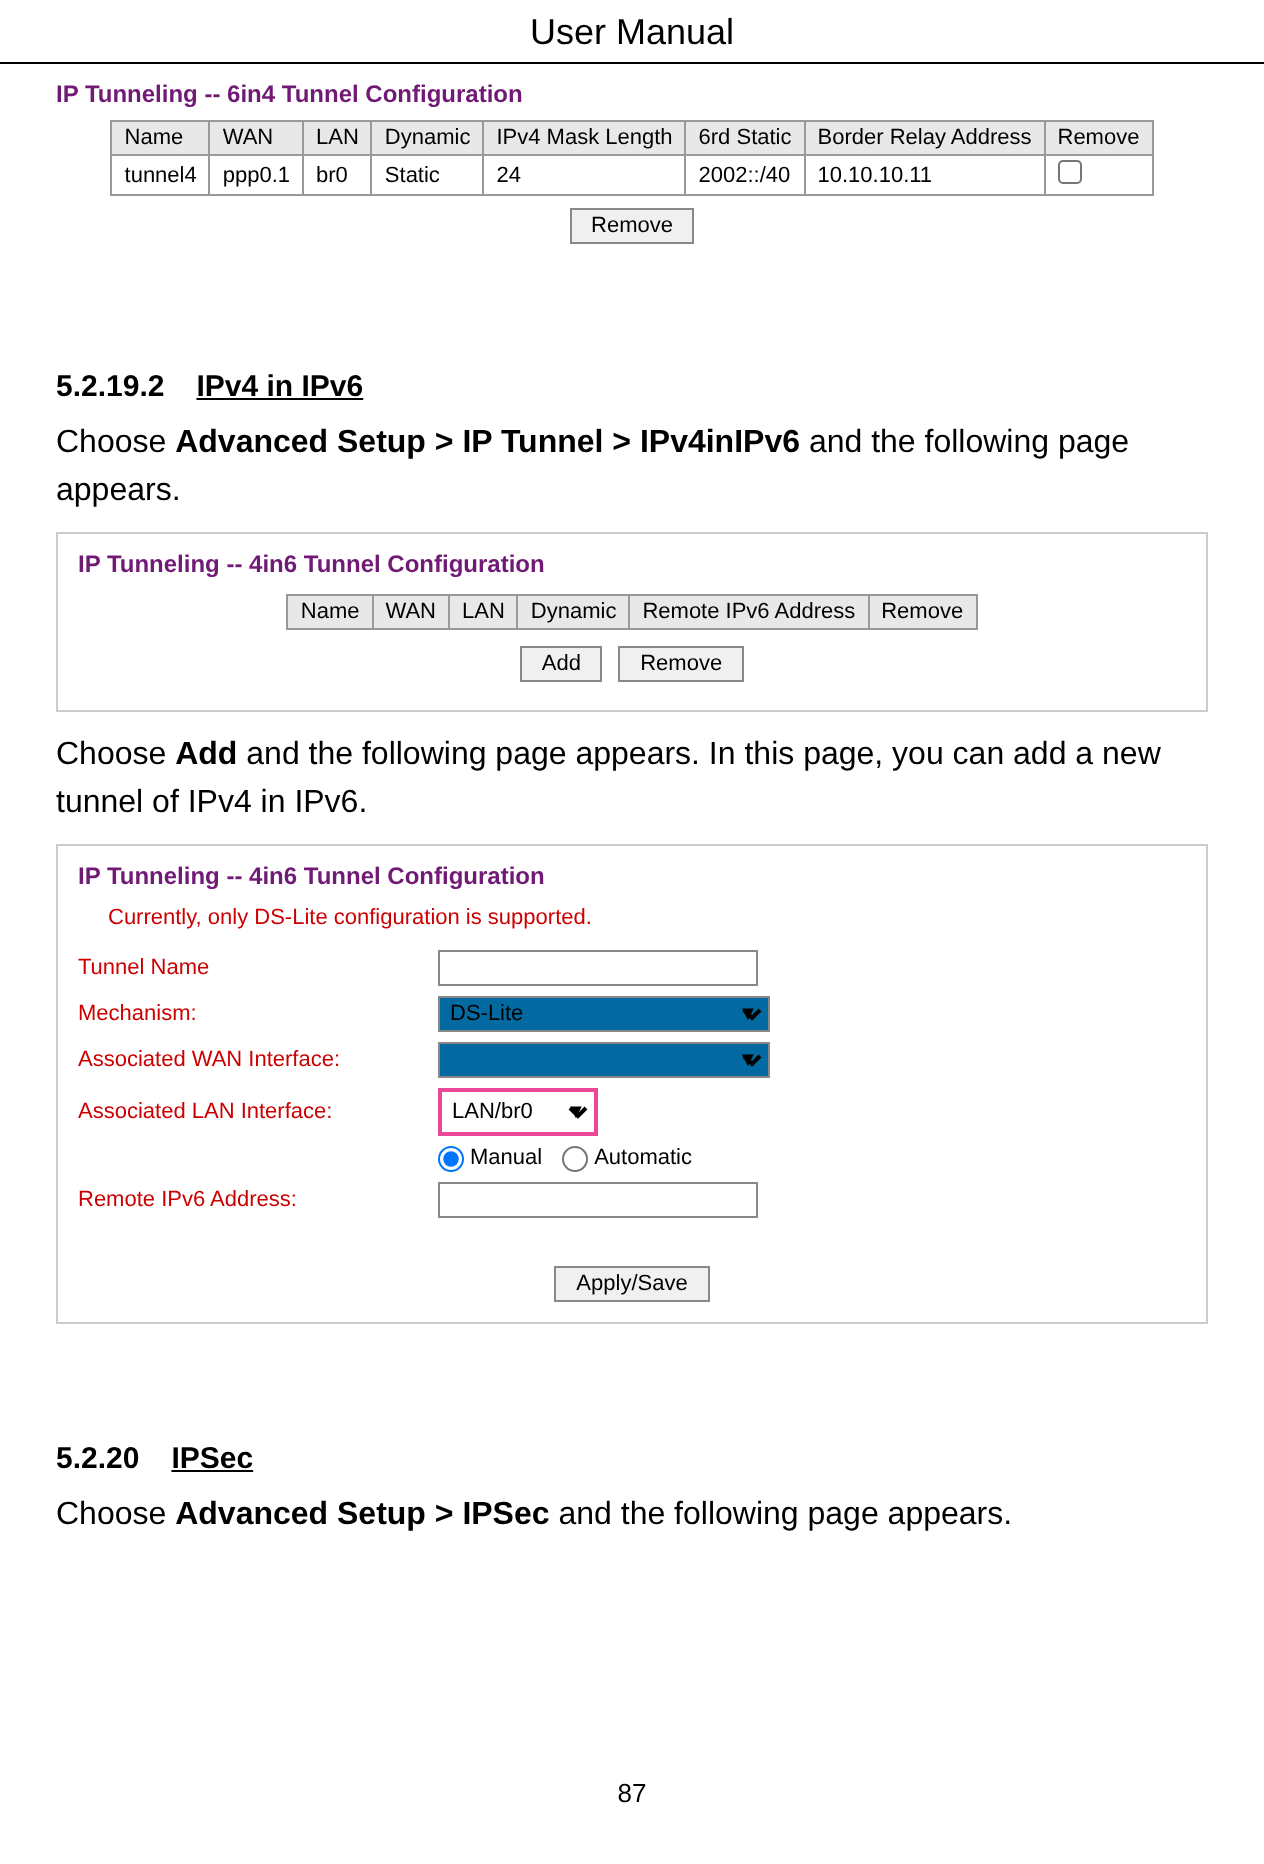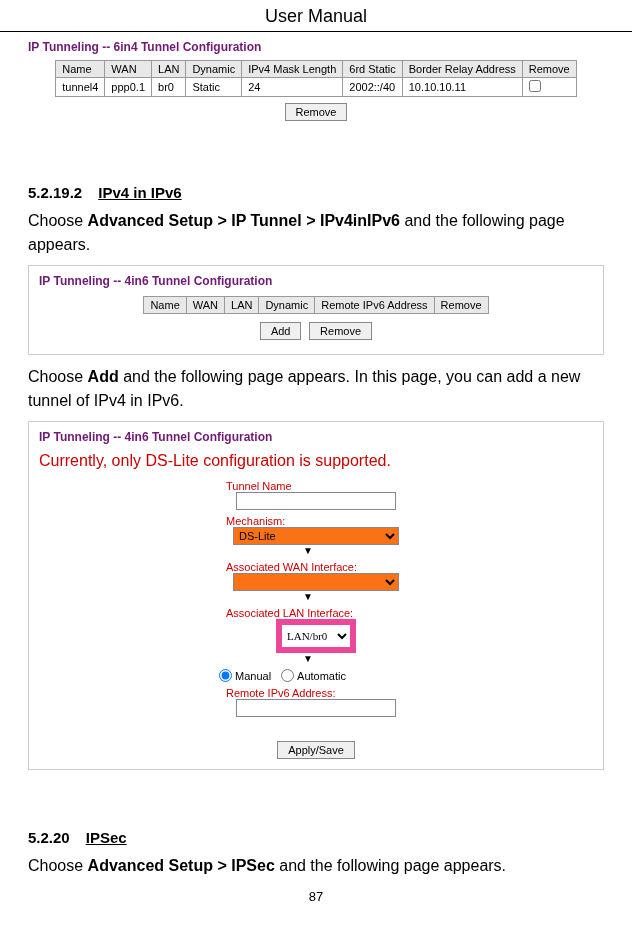--- a/index.html
+++ b/index.html
@@ -106,70 +106,68 @@
 
     
     .panel-box-dslite {
       border: 1px solid #ccc;
       padding: 8px 10px 10px 10px;
       margin-bottom: 10px;
       background: #fff;
     }
     .ds-lite-note {
       color: #c00;
-      font-size: 16px;
+      font-size: 11px;
       margin-bottom: 10px;
+      margin-left: 15px;
     }
     .form-row {
       display: flex;
       align-items: center;
       margin-bottom: 5px;
       font-size: 11px;
-      flex-direction: column;
     }
     .form-label {
       color: #c00;
       width: 180px;
       min-width: 180px;
     }
     .form-input {
       border: 1px solid #888;
       padding: 1px 3px;
       font-size: 11px;
       width: 160px;
       height: 18px;
     }
     .form-select {
       border: 1px solid #888;
       padding: 1px;
       font-size: 11px;
       width: 166px;
       height: 18px;
-      background: #f97316;
+      background: #0369a1;
     }
     .form-select-small {
-      border: 6px solid #ec4899;
+      border: 2px solid #ec4899;
       padding: 1px;
       font-size: 11px;
       width: 80px;
-      height: 34px;
+      height: 24px;
       background: #fff;
-      font-family: Liberation Serif, serif;
     }
     .radio-row {
       display: flex;
       align-items: center;
       gap: 10px;
       margin-bottom: 5px;
       font-size: 11px;
       margin-left: 180px;
     }
     .radio-item {
       display: flex;
-      align-items: center;
       gap: 3px;
     }
     .apply-btn-row {
       text-align: center;
       margin-top: 24px;
     }
 
     .page-footer {
       position: absolute;
       bottom: 28px;

